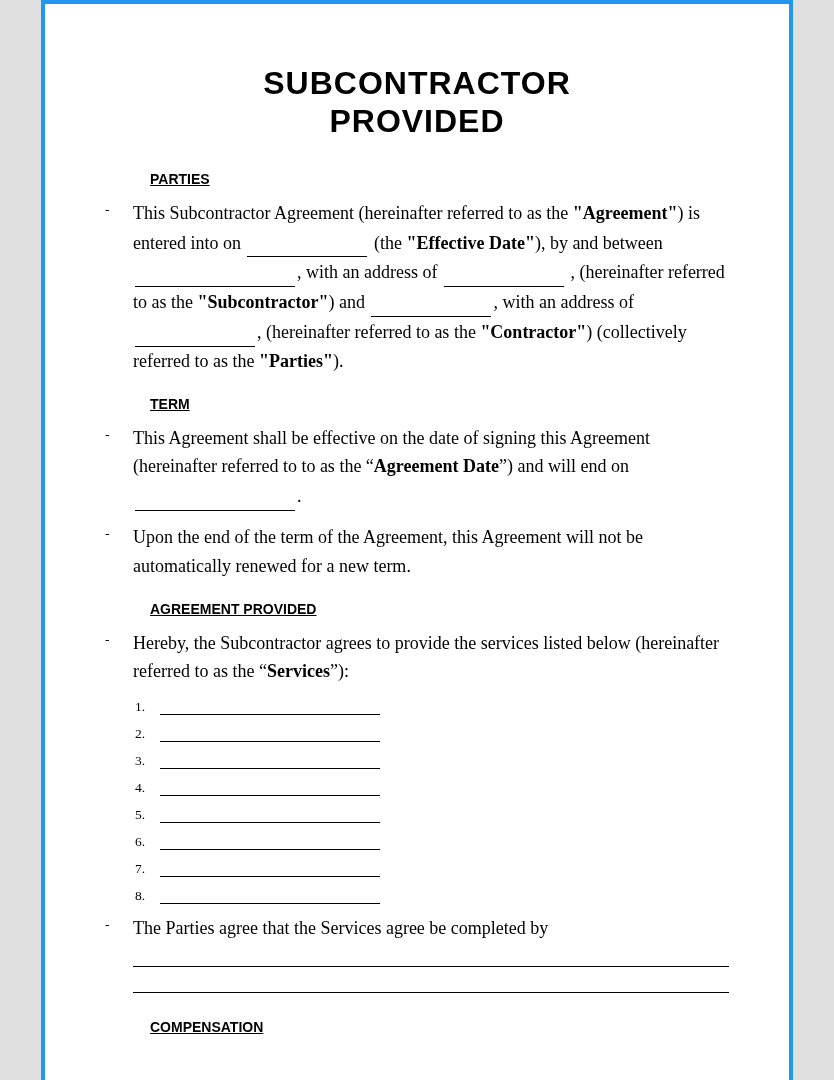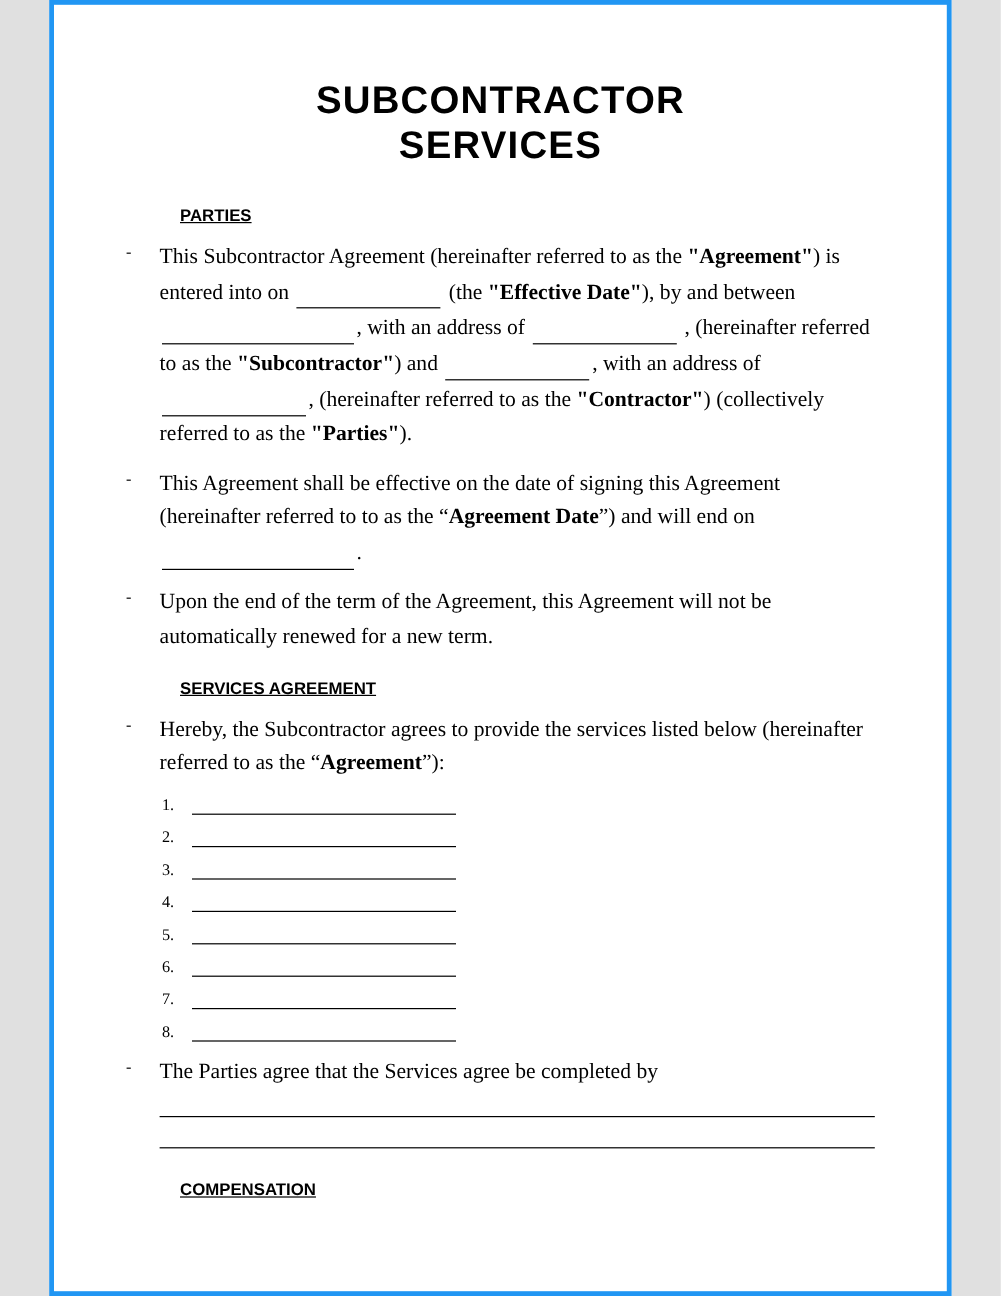--- a/index.html
+++ b/index.html
@@ -124,21 +124,21 @@
       font-weight: bold;
     }
   </style>
 </head>
 <body>
 
 <div class="page-container">
 
   <div class="document-title">
     <span>SUBCONTRACTOR</span><br>
-    <span>SERVICES</span>
+    <span>PROVIDED</span>
   </div>
 
   <div class="section-heading">PARTIES</div>
 
   <div class="bullet-item">
     <span class="bullet-dash">-</span>
     <span class="bullet-content">
       This Subcontractor Agreement (hereinafter referred to as the <strong>"Agreement"</strong>) is entered into on
       <span class="blank-line">&nbsp;</span>
       (the <strong>"Effective Date"</strong>), by and between
@@ -146,42 +146,43 @@
       with an address of
       <span class="blank-line">&nbsp;</span>
       , (hereinafter referred to as the <strong>"Subcontractor"</strong>) and
       <span class="blank-line">&nbsp;</span>,
       with an address of
       <span class="blank-line">&nbsp;</span>,
       (hereinafter referred to as the <strong>"Contractor"</strong>) (collectively referred to as the <strong>"Parties"</strong>).
     </span>
   </div>
 
+  <div class="section-heading">TERM</div>
 
   <div class="bullet-item">
     <span class="bullet-dash">-</span>
     <span class="bullet-content">
       This Agreement shall be effective on the date of signing this Agreement (hereinafter referred to
       to as the “<strong>Agreement Date</strong>”) and will end on
       <span class="blank-line-lg">&nbsp;</span>.
     </span>
   </div>
 
   <div class="bullet-item">
     <span class="bullet-dash">-</span>
     <span class="bullet-content">Upon the end of the term of the Agreement, this Agreement will not be automatically renewed for a new term.</span>
   </div>
 
-  <div class="section-heading">SERVICES AGREEMENT</div>
+  <div class="section-heading">AGREEMENT PROVIDED</div>
 
   <div class="bullet-item">
     <span class="bullet-dash">-</span>
     <span class="bullet-content">
       Hereby, the Subcontractor agrees to provide the services listed below (hereinafter referred to
-      as the “<strong>Agreement</strong>”):
+      as the “<strong>Services</strong>”):
     </span>
   </div>
 
   <div class="services-list">
     <div class="service-item">
       <span class="service-num">1.</span>
       <span class="service-blank">&nbsp;</span>
     </div>
     <div class="service-item">
       <span class="service-num">2.</span>

